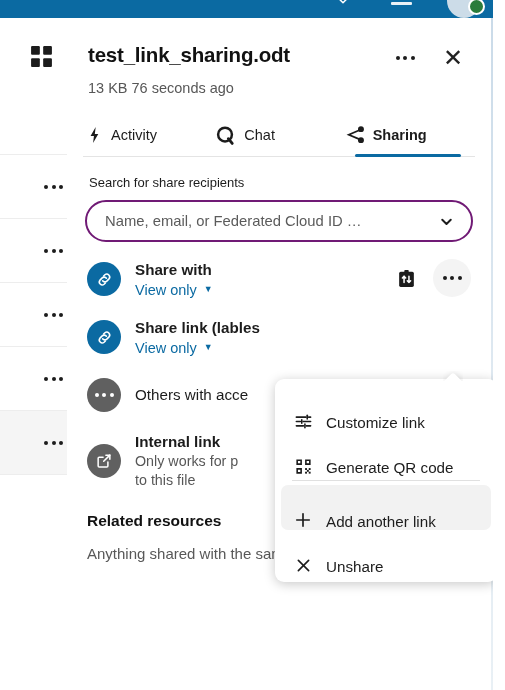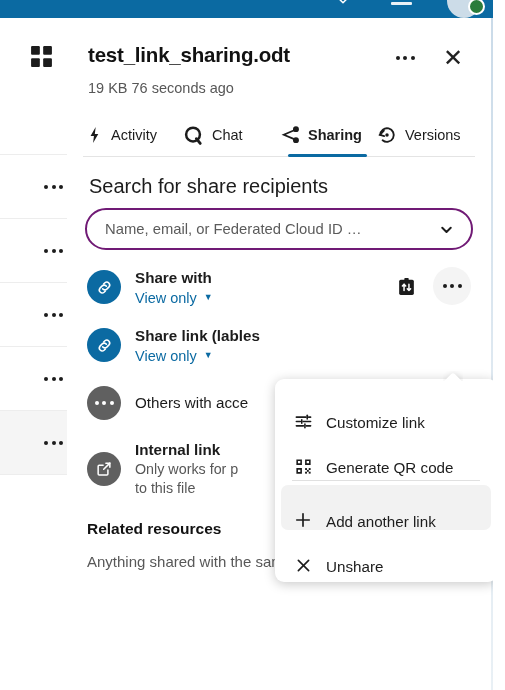--- a/index.html
+++ b/index.html
@@ -169,21 +169,21 @@
     left: 9%; right: 9%;
     bottom: -1px;
     height: 3.5px;
     background: #0b6aa2;
     border-radius: 2px;
   }
 
   
   .search-block { padding: 0 2px; }
   .search-label {
-    font-size: 20px;
+    font-size: 13px;
     color: #1c1c1c;
     margin-top: 18px;
     padding-left: 4px;
   }
   .search-field {
     margin-top: 10px;
     height: 42px;
     border: 2px solid #701a75;
     border-radius: 21px;
     display: flex;
@@ -379,21 +379,21 @@
       <rect x="2" y="13.6" width="8.4" height="8.4" rx="1"></rect>
       <rect x="13.6" y="13.6" width="8.4" height="8.4" rx="1"></rect>
     </svg>
   </div>
 
   <div class="sidebar">
     <div class="sidebar-inner">
 
       <div class="sb-header">
         <div class="sb-title">test_link_sharing.odt</div>
-        <div class="sb-subtitle">19 KB 76 seconds ago</div>
+        <div class="sb-subtitle">13 KB 76 seconds ago</div>
         <div class="sb-actions">
           <button class="icon-btn">
             <span class="dots-3">
                 <i></i>
                 <i></i>
                 <i></i>
               </span>
           </button>
           <button class="icon-btn">
             <span class="close-x">✕</span>
@@ -421,30 +421,20 @@
         </div>
         <div class="tab active">
           <span class="tab-icon">
             <svg width="22" height="22" viewBox="0 0 24 24" fill="none" stroke="#1c1c1c" stroke-width="1.9" stroke-linecap="round">
               <circle cx="18.5" cy="5.6" r="2.3" fill="#1c1c1c"></circle>
               <circle cx="18.5" cy="17.6" r="2.3" fill="#1c1c1c"></circle>
               <path d="M16.6 6.8 L5.2 11.7 L16.6 16.5"></path>
             </svg>
           </span>
           <span class="tab-label">Sharing</span>
-        </div>
-        <div class="tab">
-          <span class="tab-icon">
-            <svg width="22" height="22" viewBox="0 0 24 24" fill="none" stroke="#1c1c1c" stroke-width="2" stroke-linecap="round">
-              <path d="M4.6 12 A7.4 7.4 0 1 1 7.2 17.7"></path>
-              <polyline points="8.6 7.2 4.3 11.8 9 13.2" fill="none"></polyline>
-              <circle cx="12" cy="12" r="1.9" fill="#1c1c1c" stroke="none"></circle>
-            </svg>
-          </span>
-          <span class="tab-label">Versions</span>
         </div>
       </div>
 
       <div class="search-block">
         <div class="search-label">Search for share recipients</div>
         <div class="search-field">
           <input class="search-input" type="text" placeholder="Name, email, or Federated Cloud ID …" style="">
           <span class="chev-down">
             <svg width="17" height="17" viewBox="0 0 24 24" fill="none" stroke="#1c1c1c" stroke-width="2.8" stroke-linecap="round" stroke-linejoin="round">
                 <polyline points="6 9.5 12 15.5 18 9.5"></polyline>

